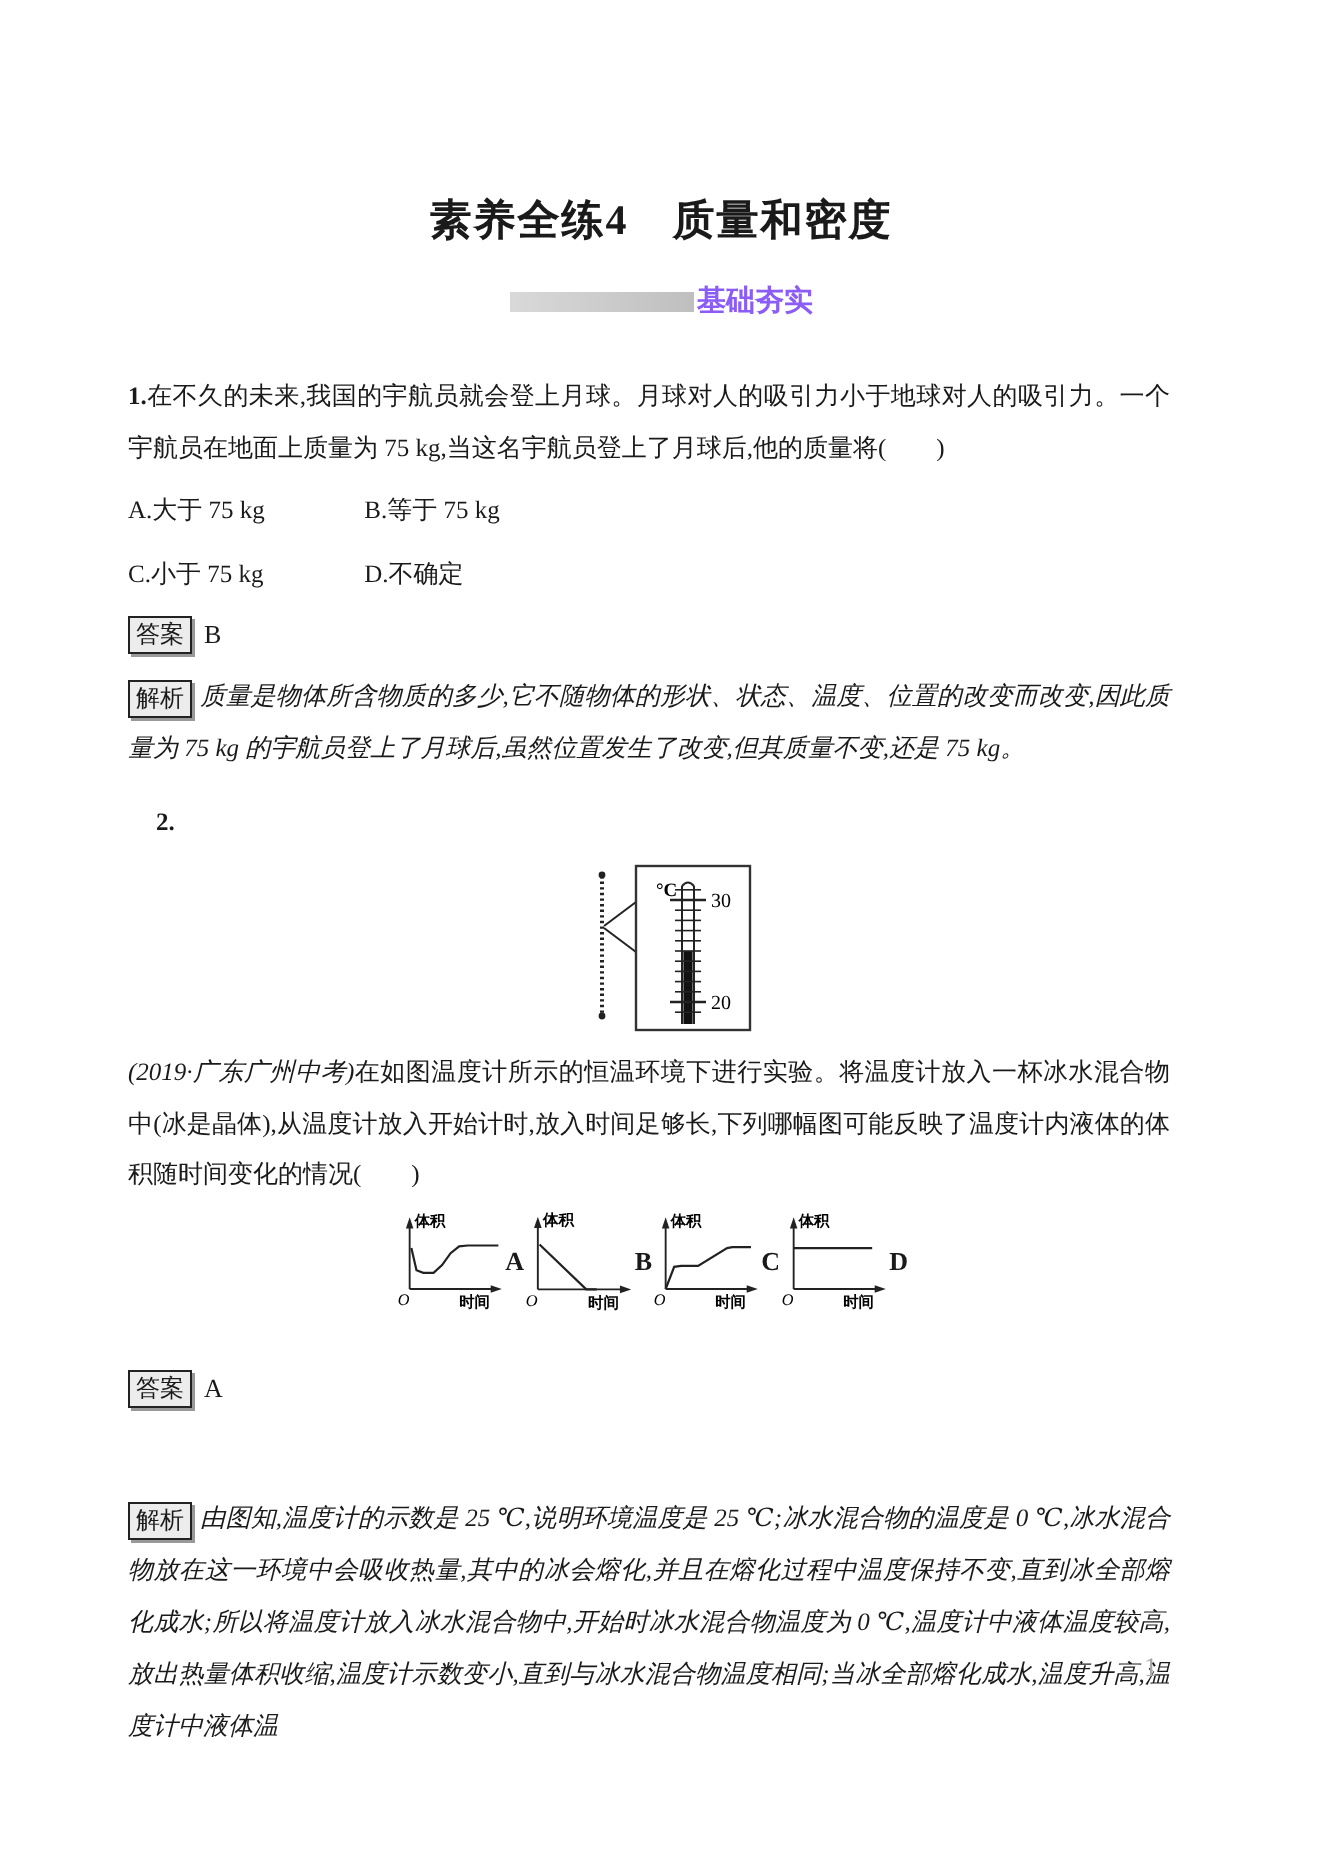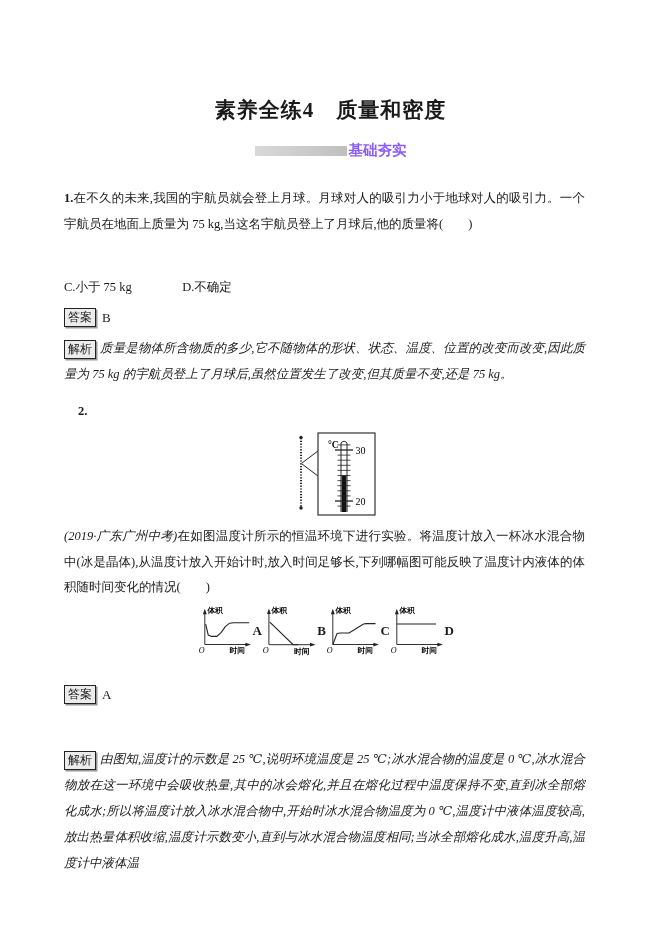--- a/index.html
+++ b/index.html
@@ -71,20 +71,24 @@
 
   <div class="abs doc-title">素养全练4　质量和密度</div>
 
   <div class="abs section-row">
     <span class="section-bar"></span>
     <span class="section-label">基础夯实</span>
   </div>
 
   <div class="abs content stem" style="top:186px"><span class="qnum">1.</span><span>在不久的未来,我国的宇航员就会登上月球。月球对人的吸引力小于地球对人的吸引力。一个宇航员在地面上质量为 75 kg,当这名宇航员登上了月球后,他的质量将(　　)</span></div>
 
+  <div class="abs content opt-row" style="top:245px">
+    <span class="opt-col1">A.大于 75 kg</span>
+    <span>B.等于 75 kg</span>
+  </div>
   <div class="abs content opt-row" style="top:277px">
     <span class="opt-col1">C.小于 75 kg</span>
     <span>D.不确定</span>
   </div>
 
   <div class="abs content ans-row" style="top:307px">
     <span class="tagbox">答案</span><span class="ans-letter">B</span>
   </div>
 
   <div class="abs content analysis" style="top:335px"><span class="tagbox">解析</span><span>质量是物体所含物质的多少,它不随物体的形状、状态、温度、位置的改变而改变,因此质量为 75 kg 的宇航员登上了月球后,虽然位置发生了改变,但其质量不变,还是 75 kg。</span></div>

